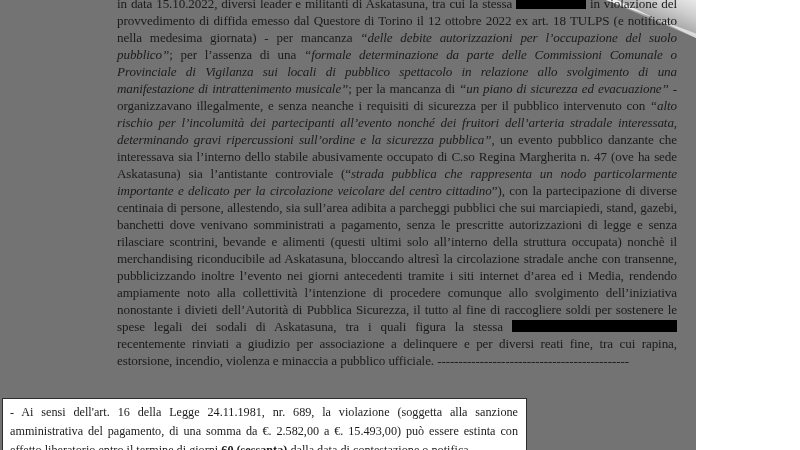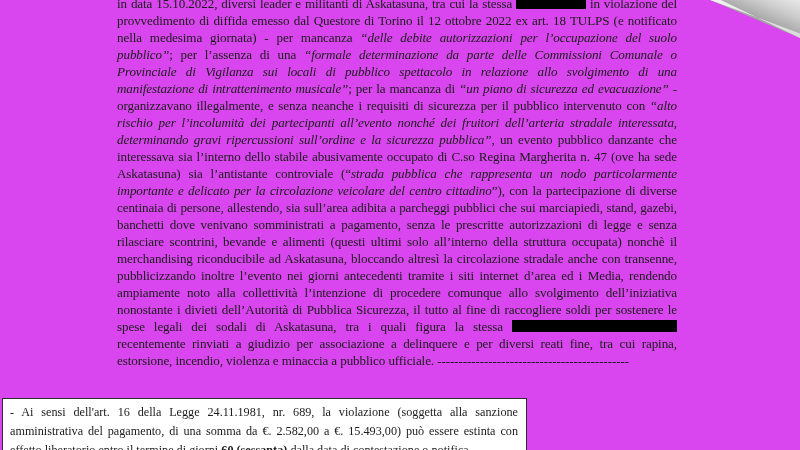--- a/index.html
+++ b/index.html
@@ -5,22 +5,22 @@
   html, body {
     margin: 0; padding: 0;
     width: 800px; height: 450px;
     background: #ffffff;
     overflow: hidden;
     font-family: "Liberation Serif", serif;
     color: #1b1b1b;
   }
   .page {
     position: relative;
-    width: 800px; height: 450px;
-    background: #d946ef;
+    width: 696px; height: 450px;
+    background: #737373;
     overflow: hidden;
   }
   .body-text {
     position: absolute;
     left: 117px; top: -5px;
     width: 560px;
     text-align: justify;
     font-size: 13.1px;
     line-height: 17px;
     letter-spacing: -0.1px;

